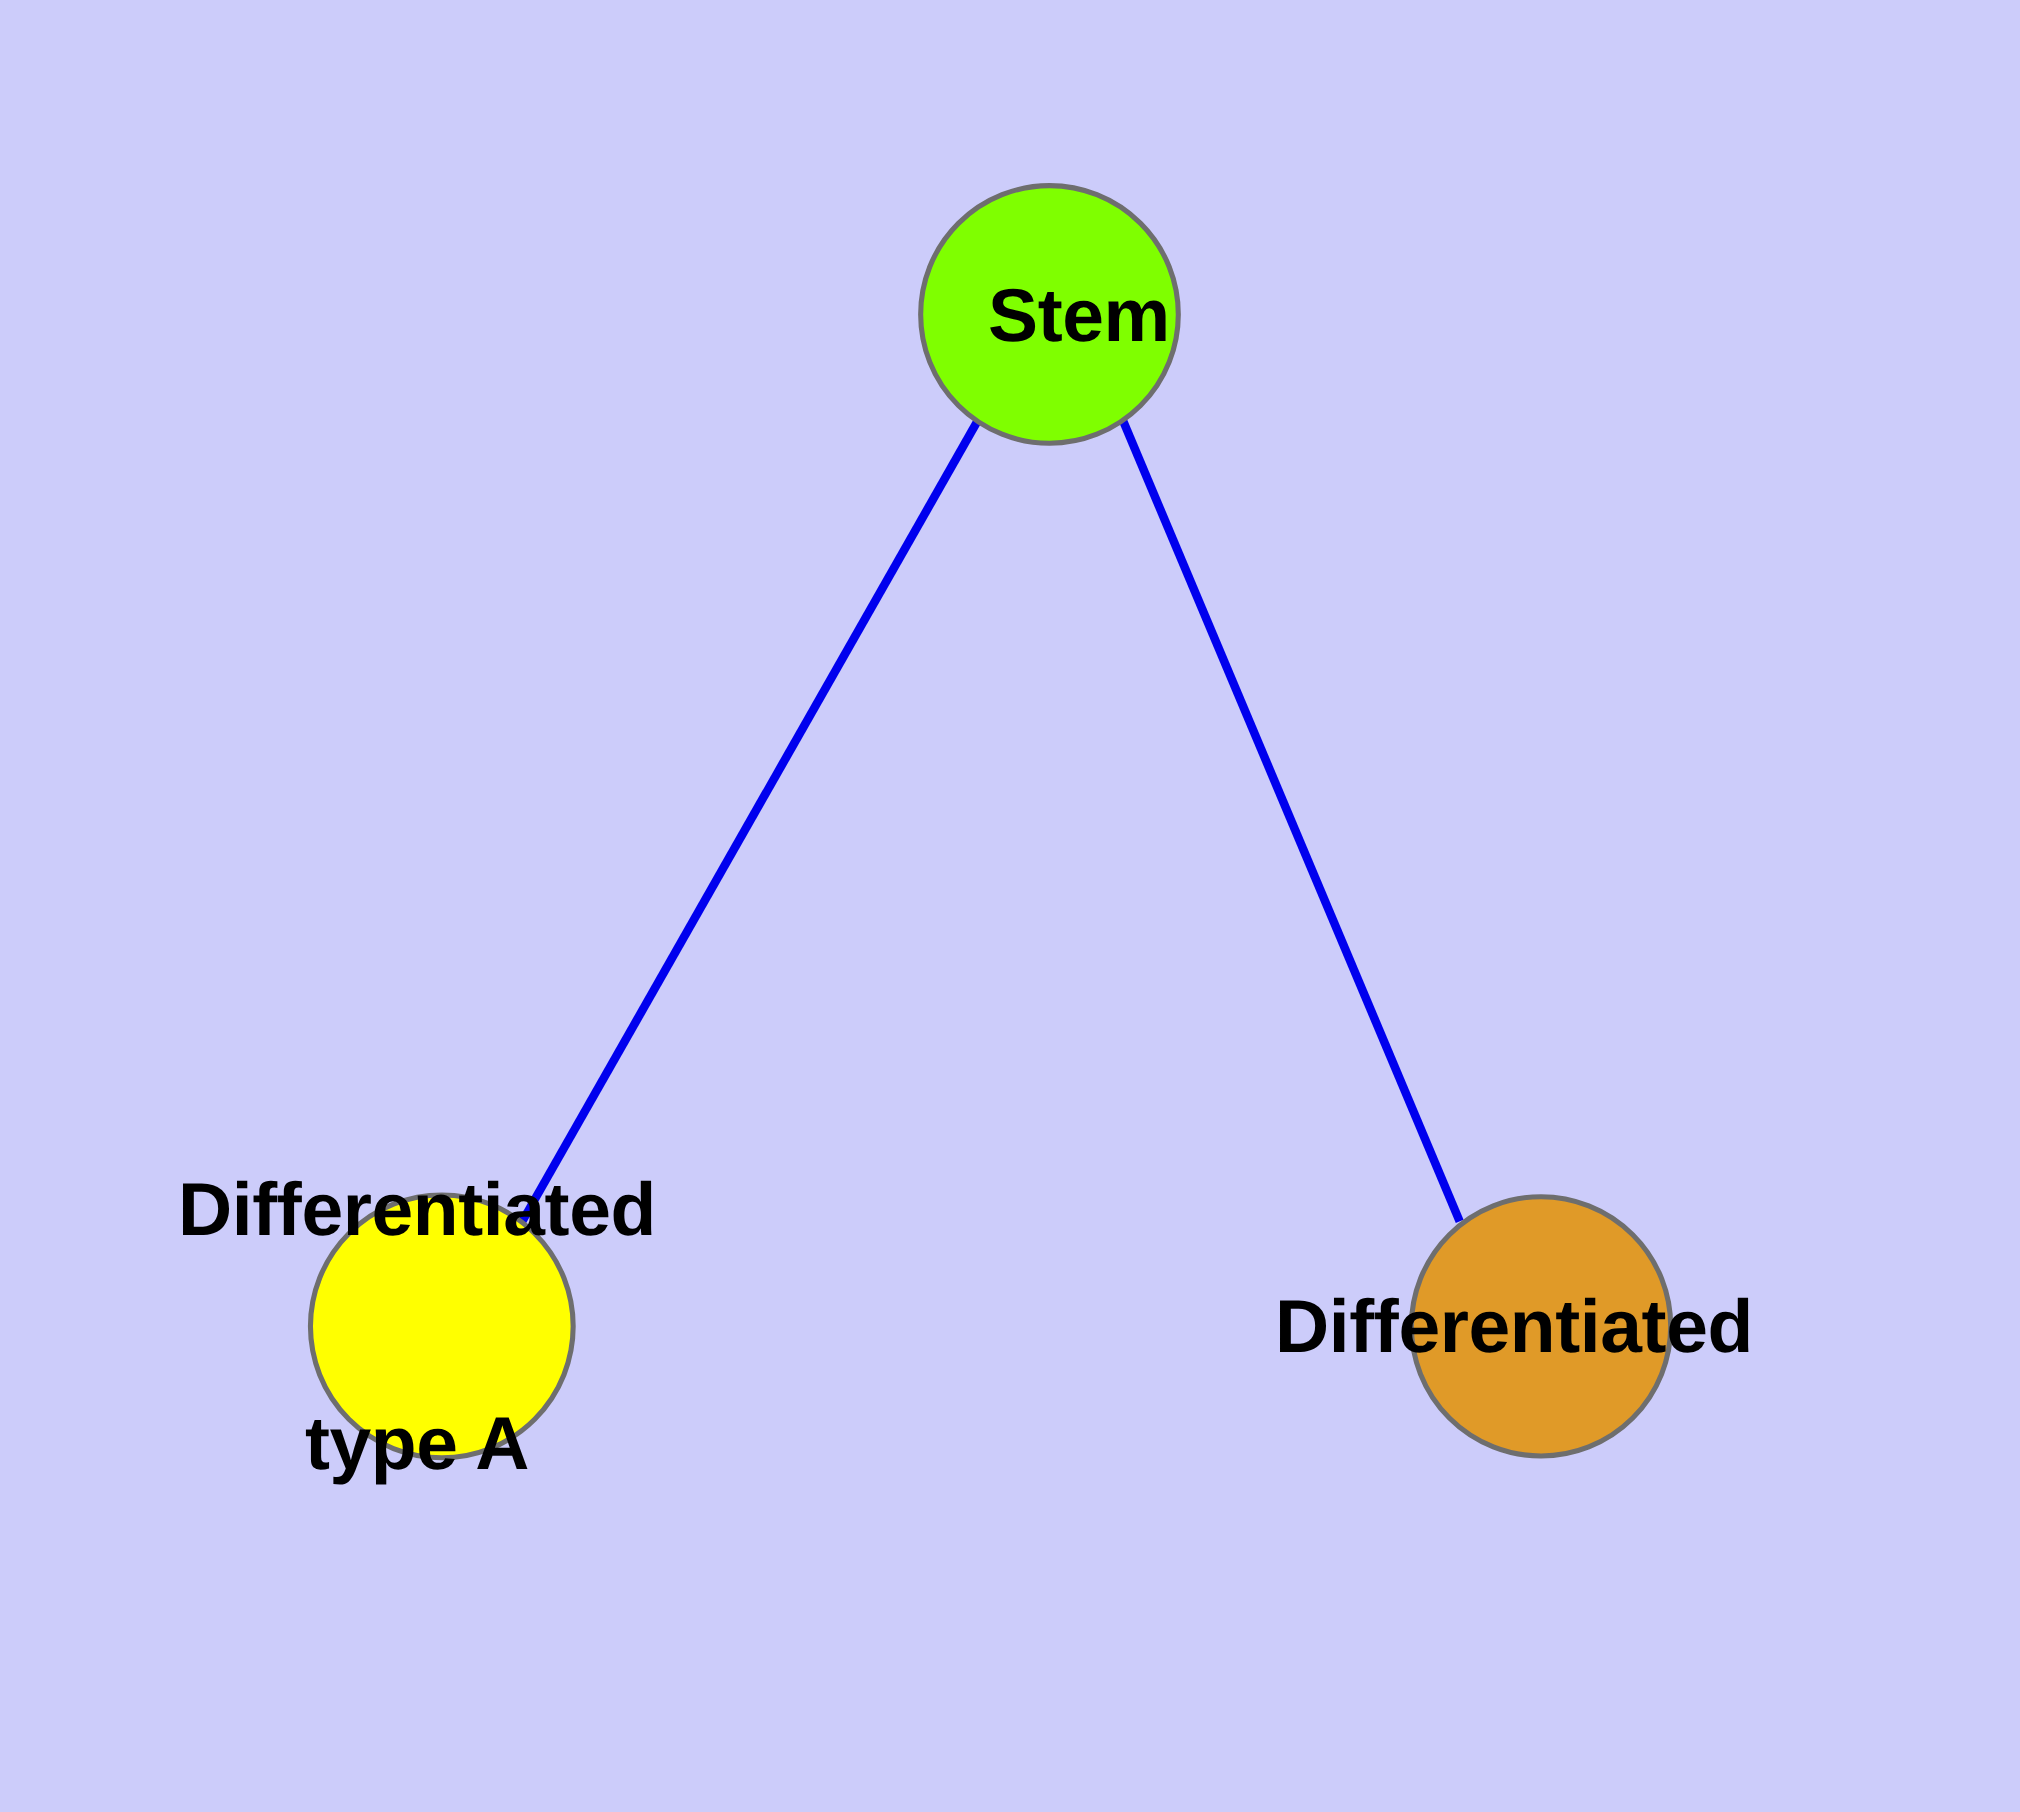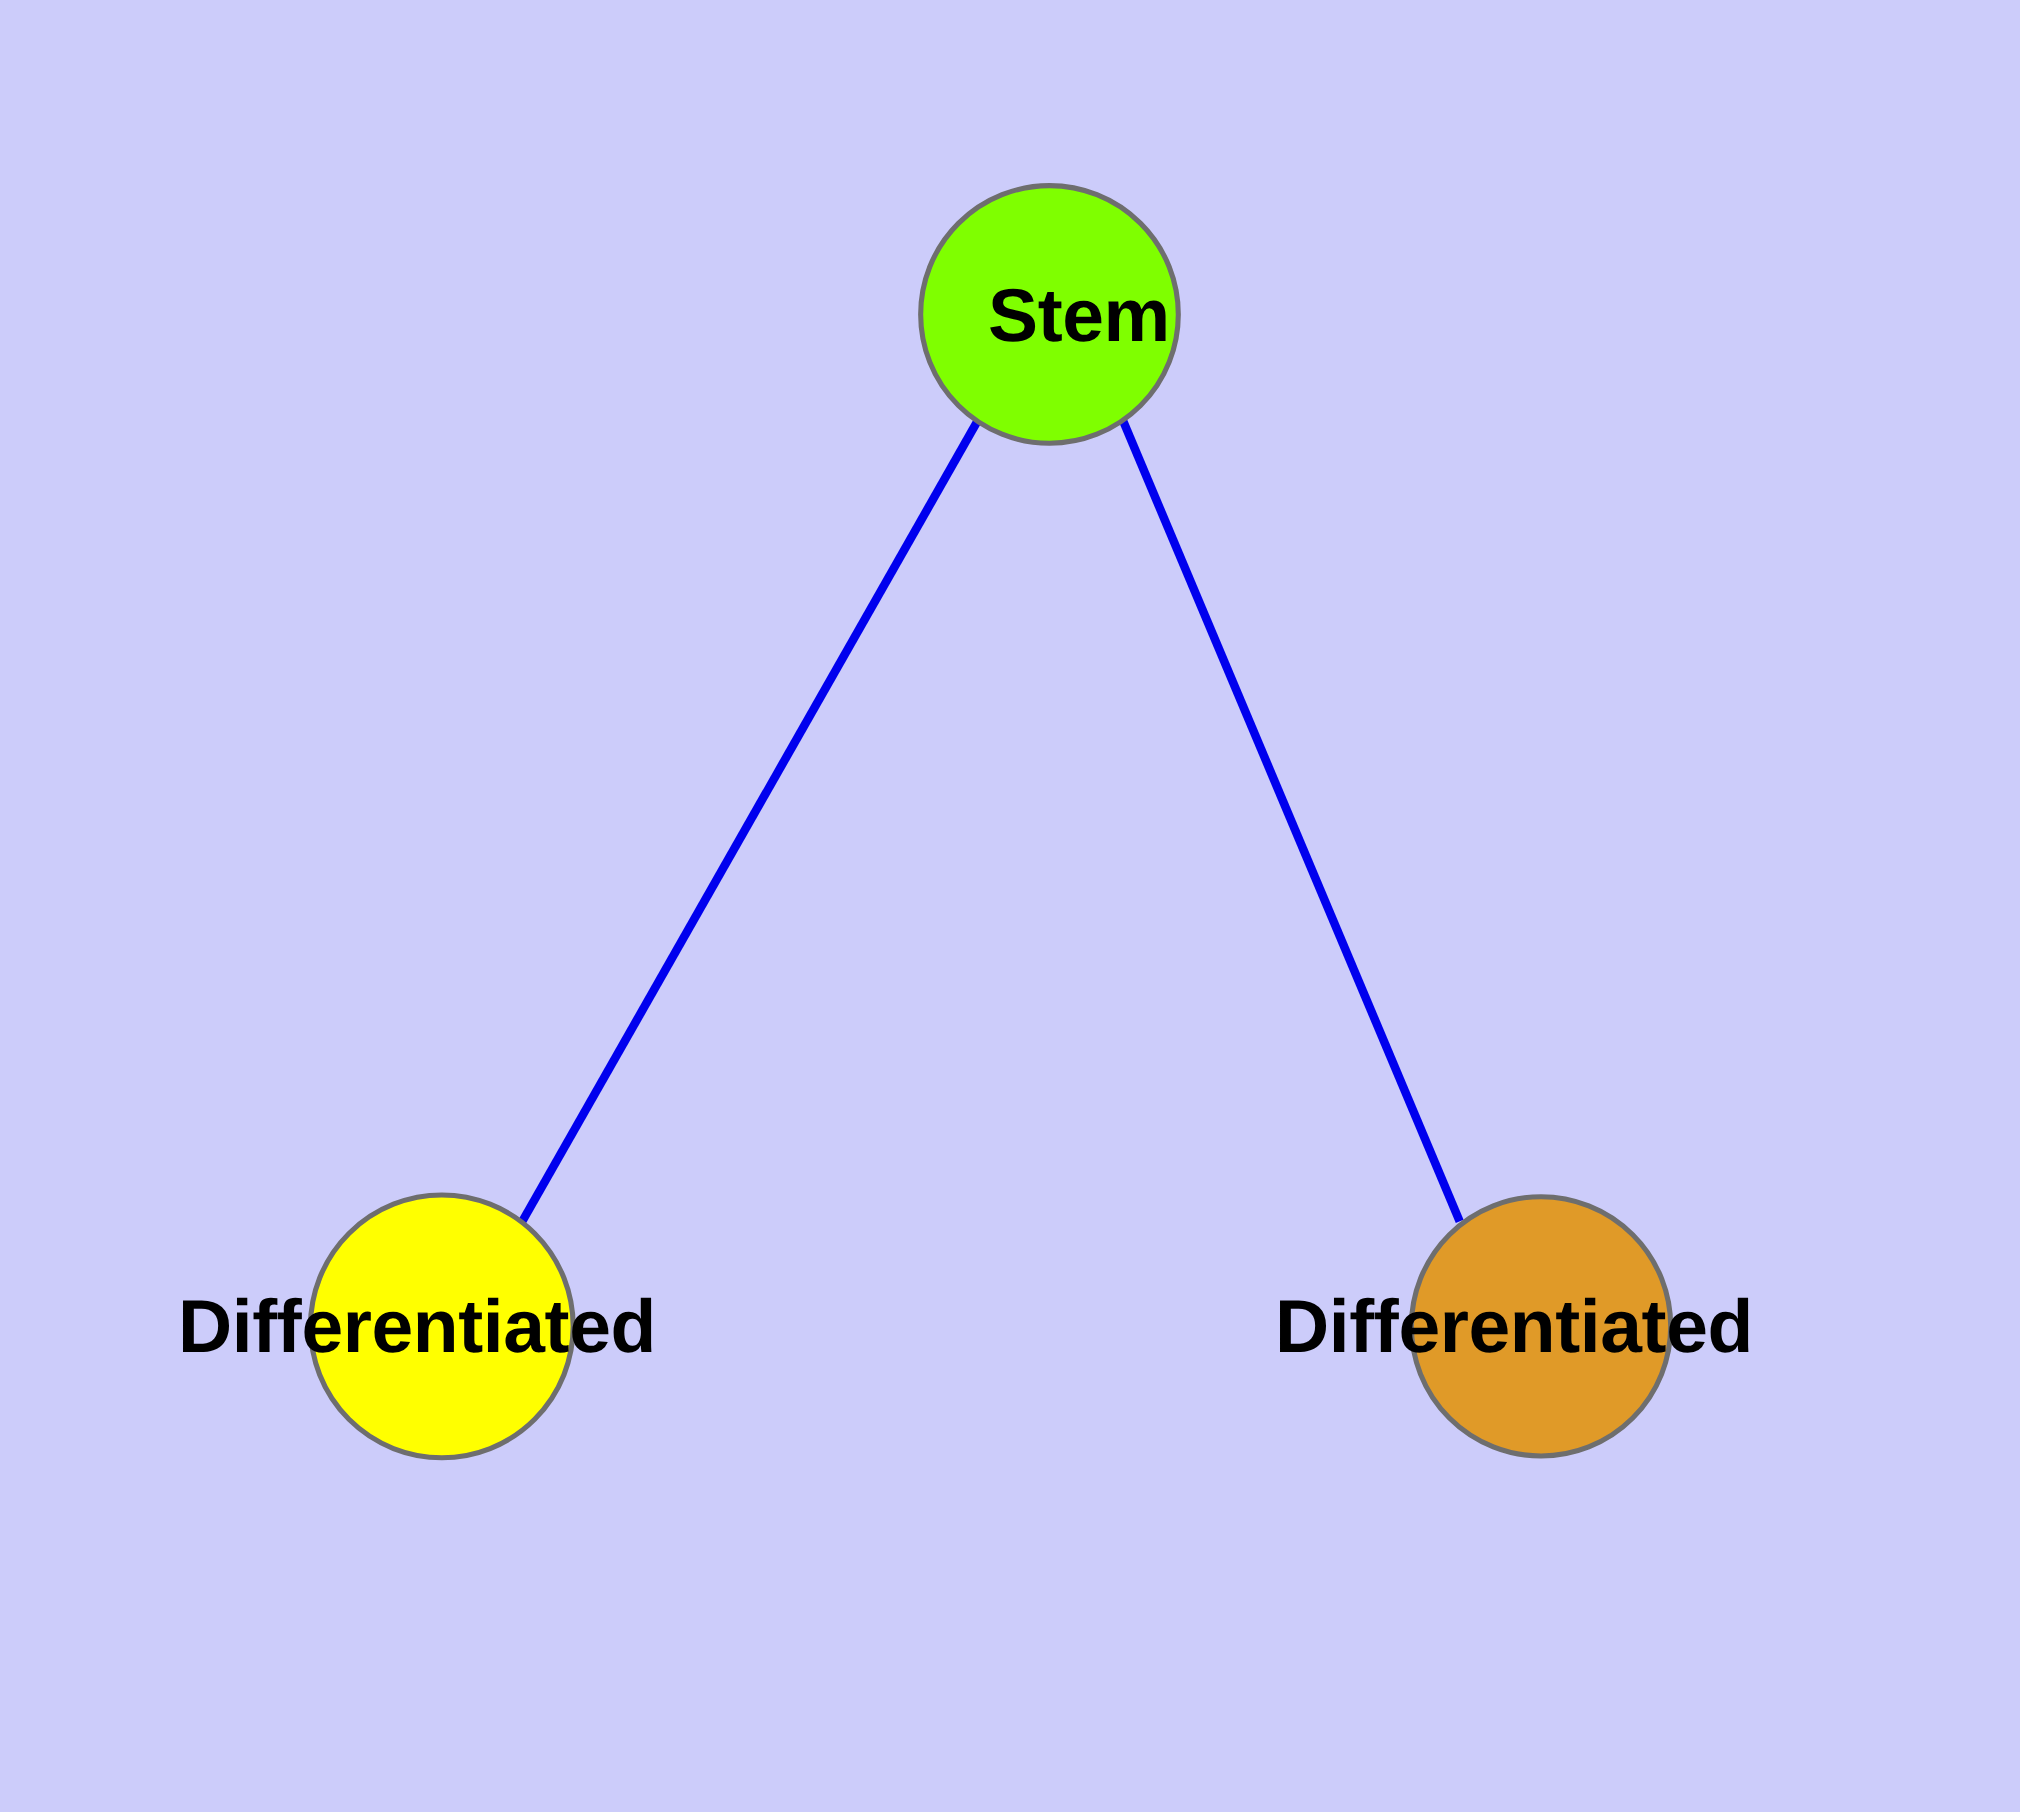--- a/index.html
+++ b/index.html
@@ -64,20 +64,21 @@
       <circle class="node-circle" cx="1238" cy="371" r="152" fill="#7fff00"></circle>
       <circle class="node-circle" cx="521" cy="1565" r="155" fill="#ffff00"></circle>
       <circle class="node-circle" cx="1818" cy="1565" r="153" fill="#e09a28"></circle>
     </g>
   </svg>
 
   <div class="node-label" style="left:1049px; top:315px;margin-left:30px;">Stem</div>
 
   <div class="node-label" style="left:417px; top:1326px;">
     <div>Differentiated</div>
+    <div>type A</div>
   </div>
 
   <div class="node-label" style="left:1514px; top:1326px;">
     <div>Differentiated</div>
   </div>
 
 </div>
 
 
 </body></html>

